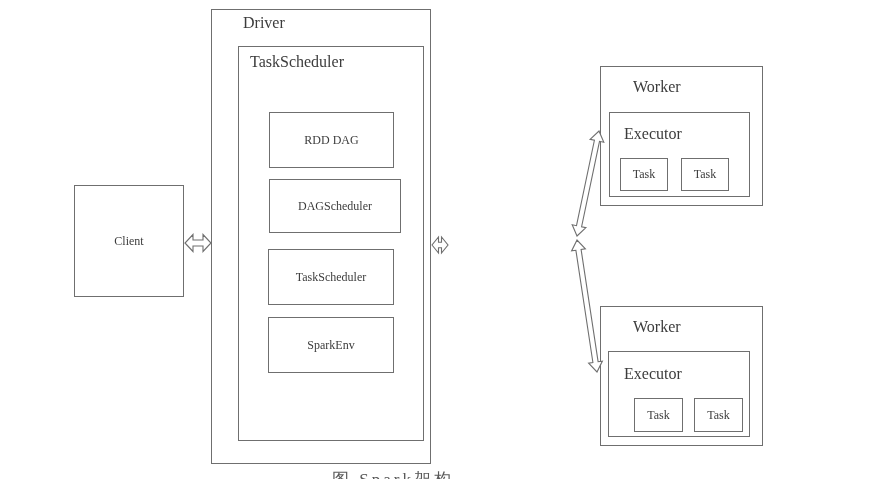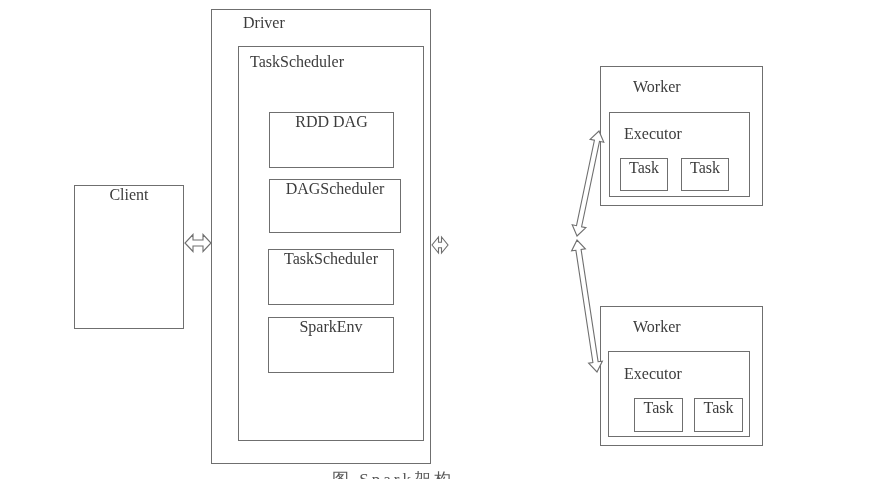--- a/index.html
+++ b/index.html
@@ -17,22 +17,22 @@
     box-sizing:border-box;
     background:transparent;
   }
   .lbl{
     position:absolute;
     font-size:16px;
     white-space:nowrap;
     color:var(--text,#3c3c3c);
   }
   .box.centered{
-    display:flex;justify-content:center;
-    font-size:16px;
+    display:flex;align-items:center;justify-content:center;
+    font-size:12px;
   }
   svg.overlay{
     position:absolute;left:0;top:0;width:893px;height:479px;
     pointer-events:none;
   }
   .caption-clip{
     position:absolute;
     left:332px;top:471px;
     width:180px;height:8px;
     overflow:hidden;
@@ -43,21 +43,21 @@
     letter-spacing:3px;
     color:#5a5a5a;
     white-space:nowrap;
   }
 </style>
 </head>
 <body>
 
 <div class="page" style="--line: #6f6f6f; --text: #3c3c3c; --bg: #ffffff;">
 
-  <div class="box centered" style="left:74px;top:185px;width:110px;height:144px;">
+  <div class="box centered" style="left:74px;top:185px;width:110px;height:112px;">
     <span>Client</span>
   </div>
 
   <div class="box" style="left:211px;top:9px;width:220px;height:455px;"></div>
   <div class="lbl" style="left:243px;top:14px;">Driver</div>
 
   <div class="box" style="left:238px;top:46px;width:186px;height:395px;"></div>
   <div class="lbl" style="left:250px;top:53px;">TaskScheduler</div>
 
   <div class="box centered" style="left:269px;top:112px;width:125px;height:56px;">

